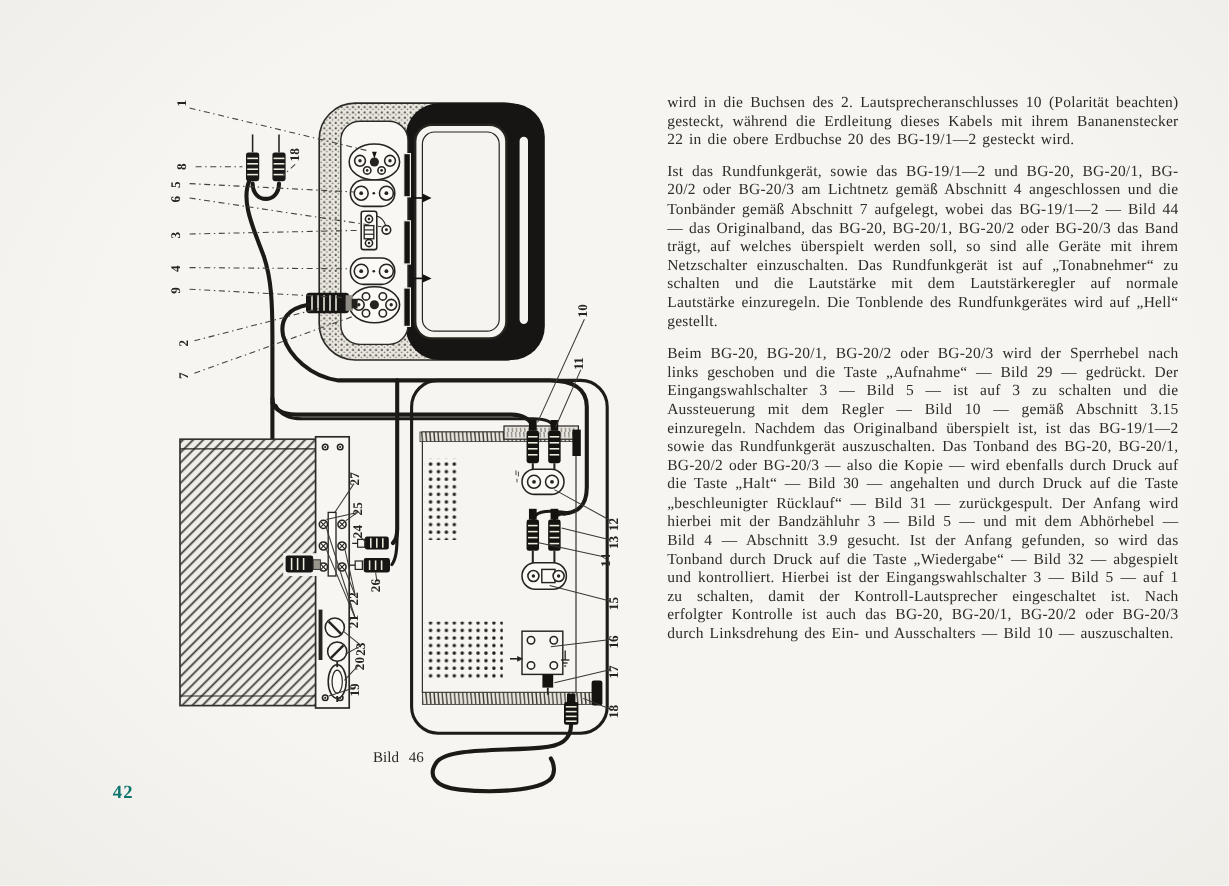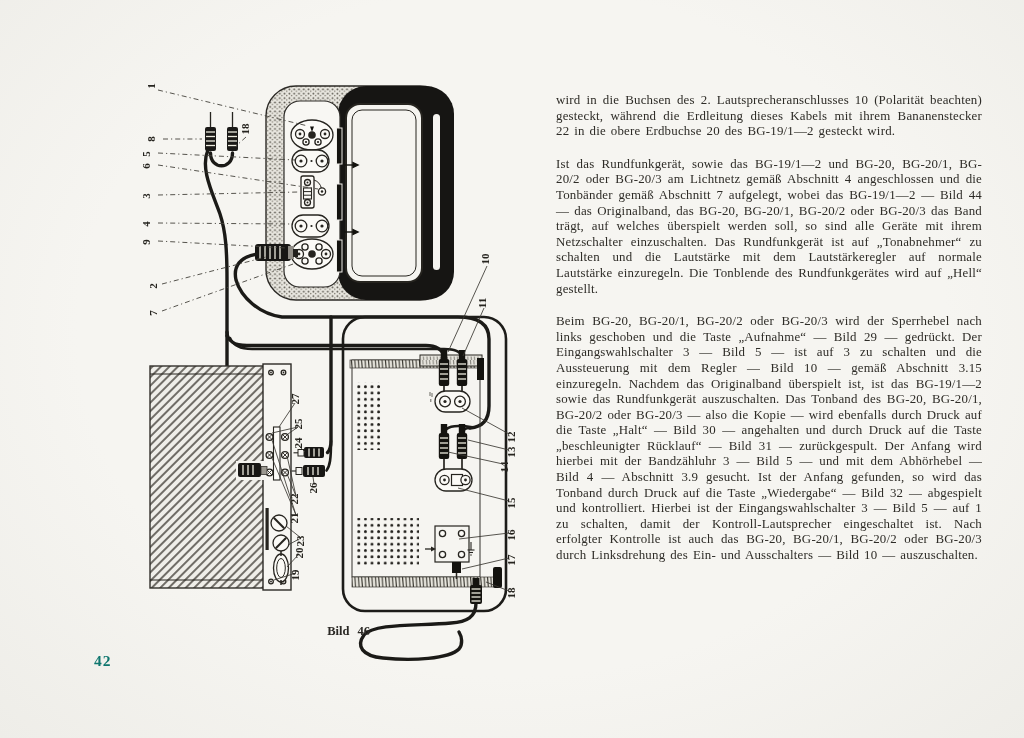--- a/index.html
+++ b/index.html
@@ -8,24 +8,24 @@
     background:radial-gradient(ellipse at 50% 45%, #f6f5f1 60%, #eeede8 100%);
     font-family:"Liberation Serif","DejaVu Serif",serif;
     color:#2b2924;
   }
   .page{position:relative;width:1024px;height:738px;}
   .textcol{
     position:absolute;left:556px;top:76px;width:426px;
     font-size:12.9px;line-height:15.6px;text-align:justify;
     color:#2e2c27;letter-spacing:.2px;word-spacing:1.5px;
   }
-  .textcol p{margin:17px 0 11px 0;}
+  .textcol p{margin:2px 0 11px 0;}
   .caption{
-    position:absolute;left:294px;top:624px;width:76px;text-align:right;
-    font-size:12.5px;font-weight:700;word-spacing:5px;color:#2b2925;
+    position:absolute;left:294px;top:624px;width:76px;text-align:center;
+    font-size:12.5px;font-weight:400;word-spacing:5px;color:#2b2925;
   }
   .pagenum{
     position:absolute;left:94px;top:652px;
     font-size:15.5px;font-weight:700;color:#0f766e;letter-spacing:1px;
   }
   svg{position:absolute;left:0;top:0;}
   .lead{stroke:#3a3832;stroke-width:.85;fill:none;}
   .leadd{stroke:#44423b;stroke-width:.9;fill:none;stroke-dasharray:5 3 1.2 3;}
   .callout{font-family:"Liberation Serif",serif;font-size:11px;font-weight:700;fill:#26241f;}
   .ln{stroke:#26241f;fill:none;}

